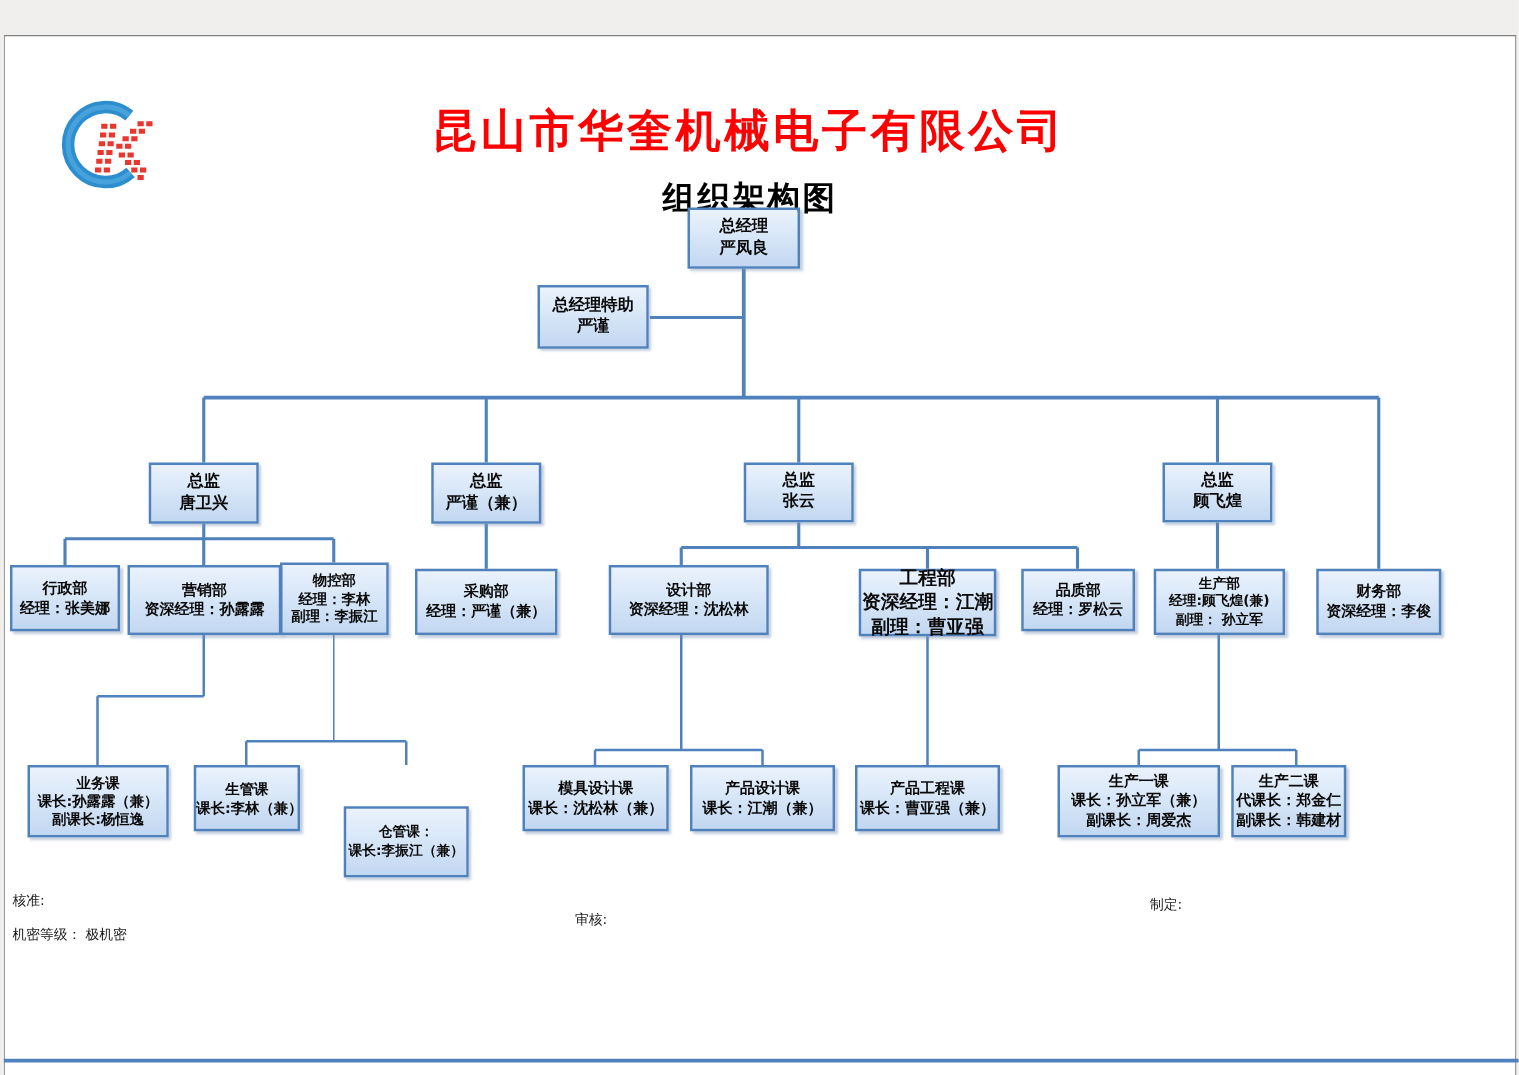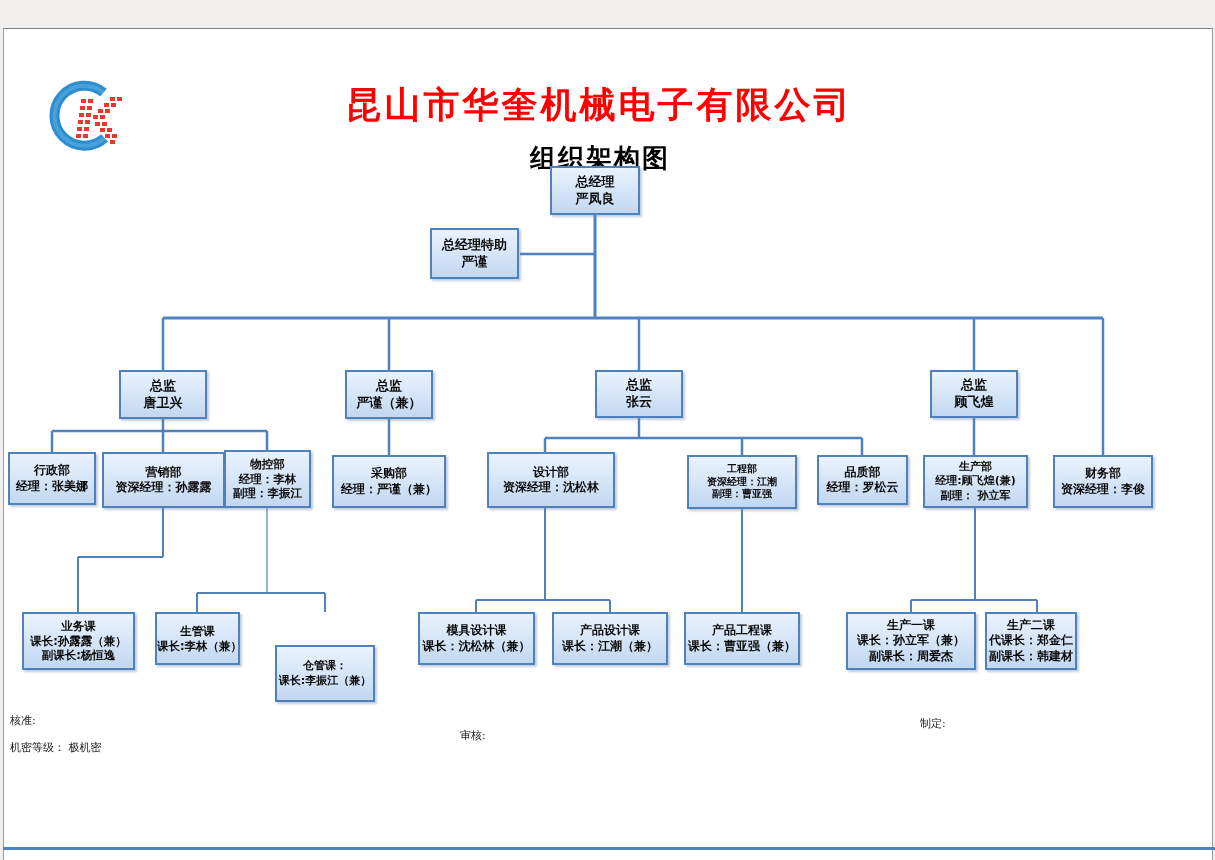--- a/index.html
+++ b/index.html
@@ -149,21 +149,21 @@
         <div class="node-line">副理：李振江</div>
       </div>
       <div class="node" style="left: 332px; top: 455px; width: 114px; height: 53px; font-size: 12px;">
         <div class="node-line">采购部</div>
         <div class="node-line">经理：严谨（兼）</div>
       </div>
       <div class="node" style="left: 487px; top: 452px; width: 128px; height: 56px; font-size: 12px;">
         <div class="node-line">设计部</div>
         <div class="node-line">资深经理：沈松林</div>
       </div>
-      <div class="node" style="left: 687px; top: 455px; width: 110px; height: 54px; font-size: 10px;">
+      <div class="node" style="left: 687px; top: 455px; width: 110px; height: 54px; font-size: 15px;">
         <div class="node-line">工程部</div>
         <div class="node-line">资深经理：江潮</div>
         <div class="node-line">副理：曹亚强</div>
       </div>
       <div class="node" style="left: 817px; top: 455px; width: 91px; height: 50px; font-size: 12px;">
         <div class="node-line">品质部</div>
         <div class="node-line">经理：罗松云</div>
       </div>
       <div class="node" style="left: 923px; top: 455px; width: 105px; height: 53px; font-size: 11px;">
         <div class="node-line">生产部</div>

